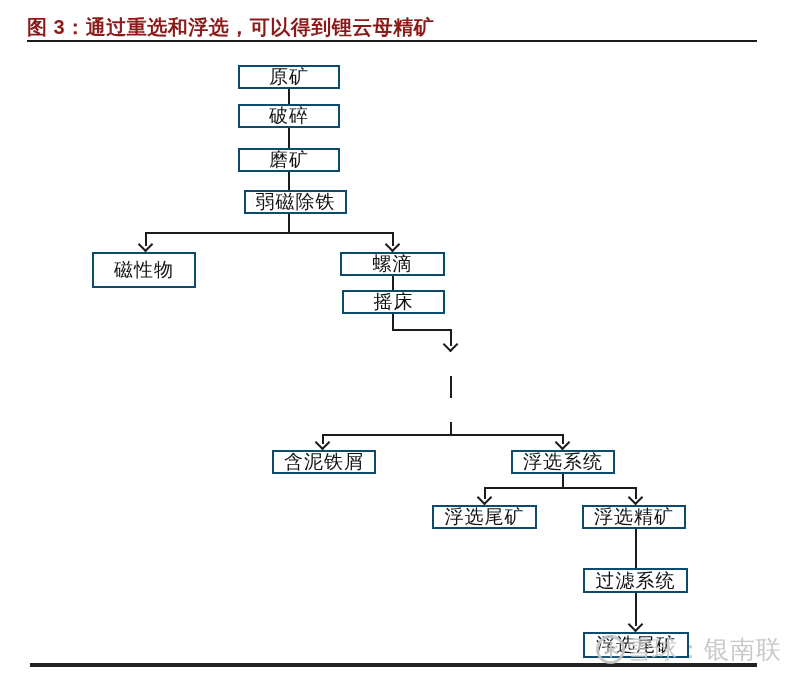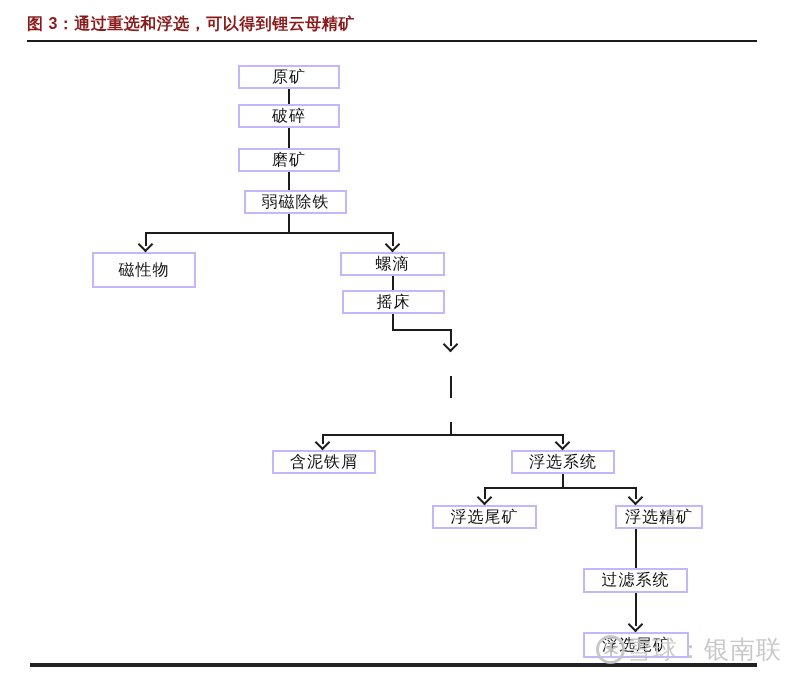--- a/index.html
+++ b/index.html
@@ -1,30 +1,30 @@
 <!DOCTYPE html>
 <html><head>
 <meta charset="utf-8">
 <style>
   html,body{margin:0;padding:0;background:#ffffff;}
   .page{
     position:relative;width:800px;height:676px;background:#ffffff;overflow:hidden;
     font-family:"Liberation Sans","DejaVu Sans",sans-serif;
   }
   .title{
-    position:absolute;left:27px;top:14px;font-size:16px;font-weight:bold;
+    position:absolute;left:27px;top:14px;font-size:20px;font-weight:bold;
     color:#8B1A1A;letter-spacing:.5px;white-space:nowrap;
   }
   .title-rule{position:absolute;left:27px;top:40px;width:730px;height:2px;background:#1c1c1c;}
   .bottom-rule{position:absolute;left:30px;top:663px;width:727px;height:4px;background:#222222;}
 
   .node{
-    position:absolute;box-sizing:border-box;border:2px solid #c4b5fd;background:#ffffff;
+    position:absolute;box-sizing:border-box;border:2px solid #0c4a6e;background:#ffffff;
     display:flex;align-items:center;justify-content:center;
-    font-size:16px;color:#111111;letter-spacing:1px;white-space:nowrap;
+    font-size:19px;color:#111111;letter-spacing:1px;white-space:nowrap;
   }
   .vline{position:absolute;width:2px;background:#1c1c1c;}
   .hline{position:absolute;height:2px;background:#1c1c1c;}
   .arrow{
     position:absolute;width:9px;height:9px;
     border-right:2px solid #1c1c1c;border-bottom:2px solid #1c1c1c;
     transform:rotate(45deg);background:transparent;
   }
 
   .watermark{
@@ -77,21 +77,21 @@
   </div>
   <div class="node" style="left:272px;top:450px;width:104px;height:24px">
     <span>含泥铁屑</span>
   </div>
   <div class="node" style="left:511px;top:450px;width:104px;height:24px">
     <span>浮选系统</span>
   </div>
   <div class="node" style="left:432px;top:505px;width:105px;height:24px">
     <span>浮选尾矿</span>
   </div>
-  <div class="node" style="left:615px;top:505px;width:88px;height:24px">
+  <div class="node" style="left:582px;top:505px;width:104px;height:24px">
     <span>浮选精矿</span>
   </div>
   <div class="node" style="left:583px;top:568px;width:105px;height:25px">
     <span>过滤系统</span>
   </div>
   <div class="node" style="left:583px;top:632px;width:106px;height:26px">
     <span>浮选尾矿</span>
   </div>
 
   <div class="vline" style="left:288px;top:89px;height:15px"></div>

